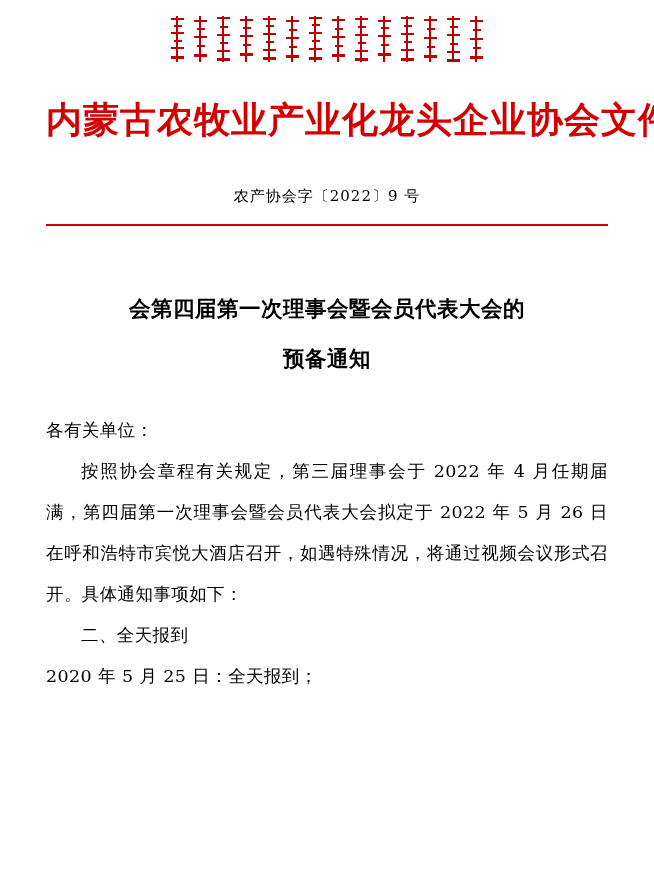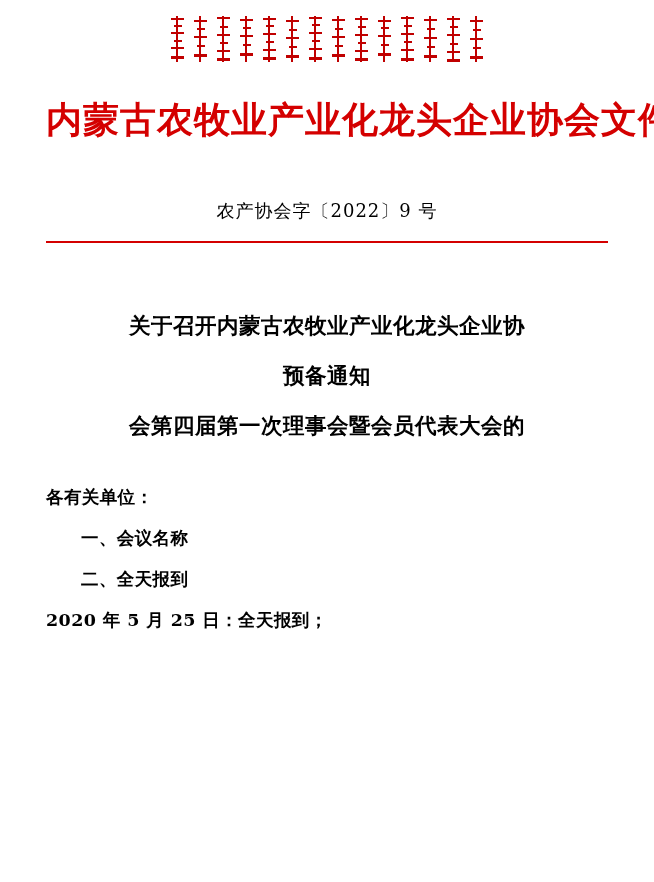--- a/index.html
+++ b/index.html
@@ -67,23 +67,23 @@
     color: #d40000;
     font-family: "DejaVu Serif", "Liberation Serif", serif;
     font-weight: bold;
     font-size: 36px;
     letter-spacing: 1px;
     white-space: nowrap;
   }
 
   
   .doc-number {
-    margin-top: 54px;
+    margin-top: 42px;
     text-align: center;
-    font-size: 18px;
+    font-size: 15px;
     letter-spacing: 1px;
   }
 
   
   .red-rule {
     margin-top: 18px;
     height: 2px;
     background: #d40000;
   }
 
@@ -99,21 +99,20 @@
   .subject span {
     display: block;
   }
 
   
   .body-block {
     margin-top: 26px;
     font-size: 17.5px;
     line-height: 41px;
     letter-spacing: 0.4px;
-    font-weight: bold;
   }
   .body-block p {
     margin: 0;
     text-align: justify;
   }
   .indent {
     text-indent: 2em;
   }
   .section-head {
     text-indent: 2em;
@@ -246,25 +245,24 @@
       </div>
   </div>
 
   <div class="doc-title">内蒙古农牧业产业化龙头企业协会文件</div>
 
   <div class="doc-number">农产协会字〔2022〕9 号</div>
 
   <div class="red-rule"></div>
 
   <div class="subject">
-    <span>关于召开内蒙古农牧业产业化龙头企业协</span>
+    <span>会第四届第一次理事会暨会员代表大会的</span>
     <span>预备通知</span>
-    <span>会第四届第一次理事会暨会员代表大会的</span>
   </div>
 
   <div class="body-block">
     <p>各有关单位：</p>
-    <p class="section-head">一、会议名称</p>
+    <p class="indent">按照协会章程有关规定，第三届理事会于 2022 年 4 月任期届满，第四届第一次理事会暨会员代表大会拟定于 2022 年 5 月 26 日在呼和浩特市宾悦大酒店召开，如遇特殊情况，将通过视频会议形式召开。具体通知事项如下：</p>
     <p class="section-head">二、全天报到</p>
     <p>2020 年 5 月 25 日：全天报到；</p>
   </div>
 
 </div>
 
 </body></html>

